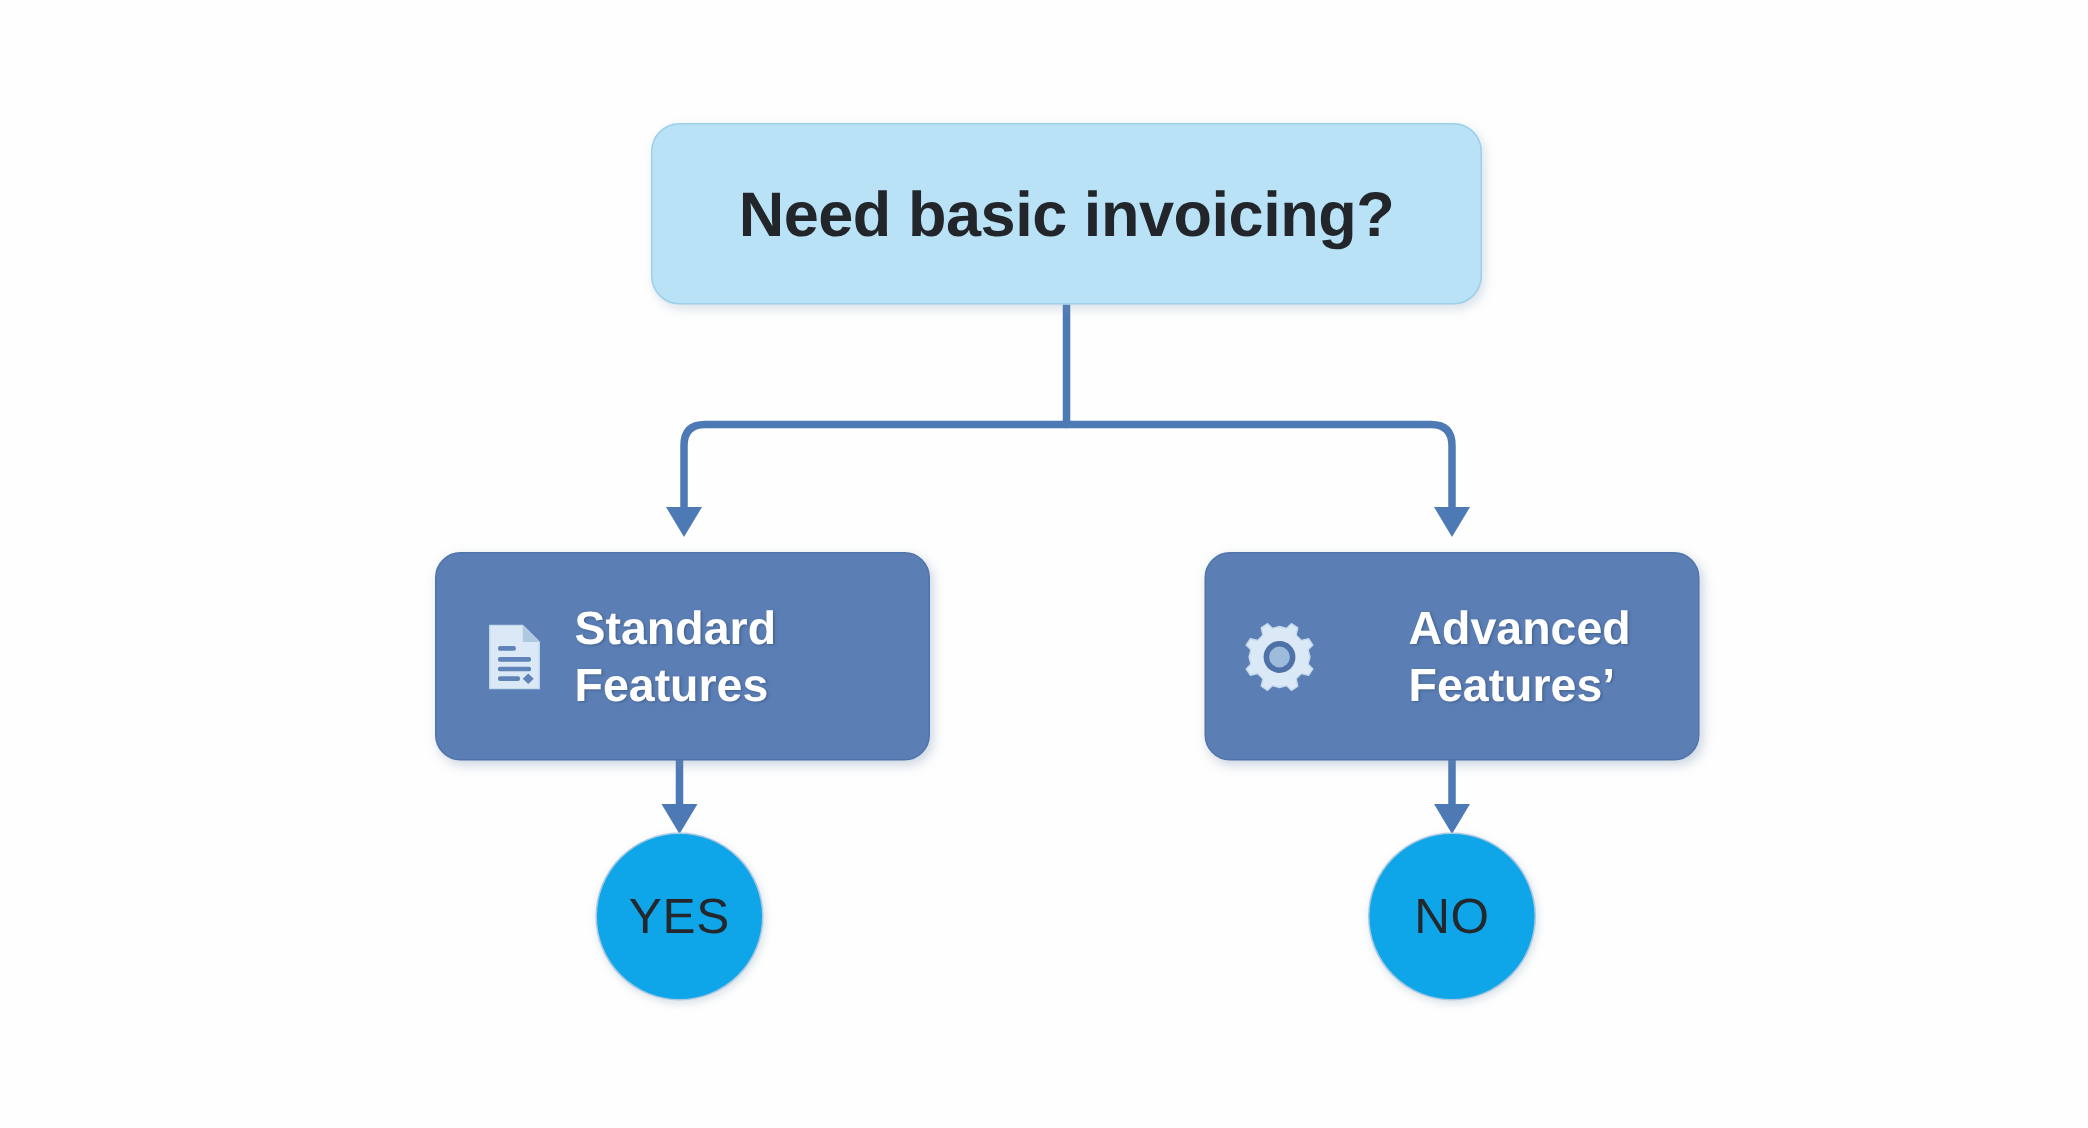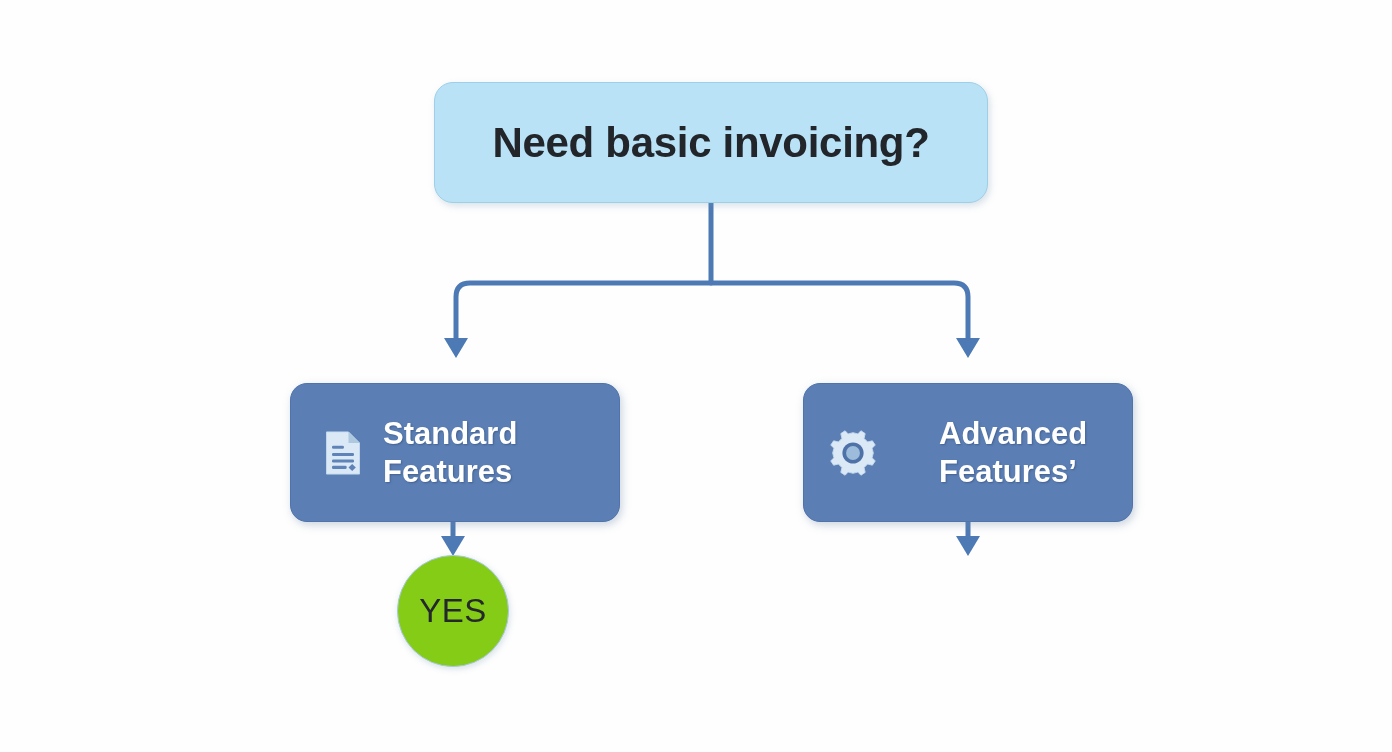--- a/index.html
+++ b/index.html
@@ -50,21 +50,21 @@
     font-size: 42px;
     font-weight: bold;
     color: #22262b;
     letter-spacing: -0.3px;
     white-space: nowrap;
   }
 
   
   .process-node {
     position: absolute;
-    top: 383px;
+    top: 368px;
     width: 330px;
     height: 139px;
     background: #5b7fb5;
     border: 1px solid #4f74ab;
     border-radius: 17px;
     box-shadow: 2px 3px 8px rgba(110, 135, 165, 0.35);
     display: flex;
     align-items: center;
     box-sizing: border-box;
   }
@@ -94,21 +94,21 @@
     white-space: pre-line;
   }
 
   
   .terminal-circle {
     position: absolute;
     top: 555px;
     width: 112px;
     height: 112px;
     border-radius: 50%;
-    background: #84cc16;
+    background: #0ea5e9;
     border: 1px solid #a9c8e2;
     box-shadow: 1px 2px 6px rgba(125, 155, 180, 0.3);
     display: flex;
     align-items: center;
     justify-content: center;
     box-sizing: border-box;
   }
   #circle-yes { left: 397px; }
   #circle-no  { left: 912px; }
   .terminal-label {
@@ -184,14 +184,17 @@
       </svg>
     </span>
     <span class="node-label">Advanced
 Features’</span>
   </div>
 
   <div id="circle-yes" class="terminal-circle">
     <span class="terminal-label">YES</span>
   </div>
 
+  <div id="circle-no" class="terminal-circle">
+    <span class="terminal-label">NO</span>
+  </div>
 
 </div>
 
 </body></html>

